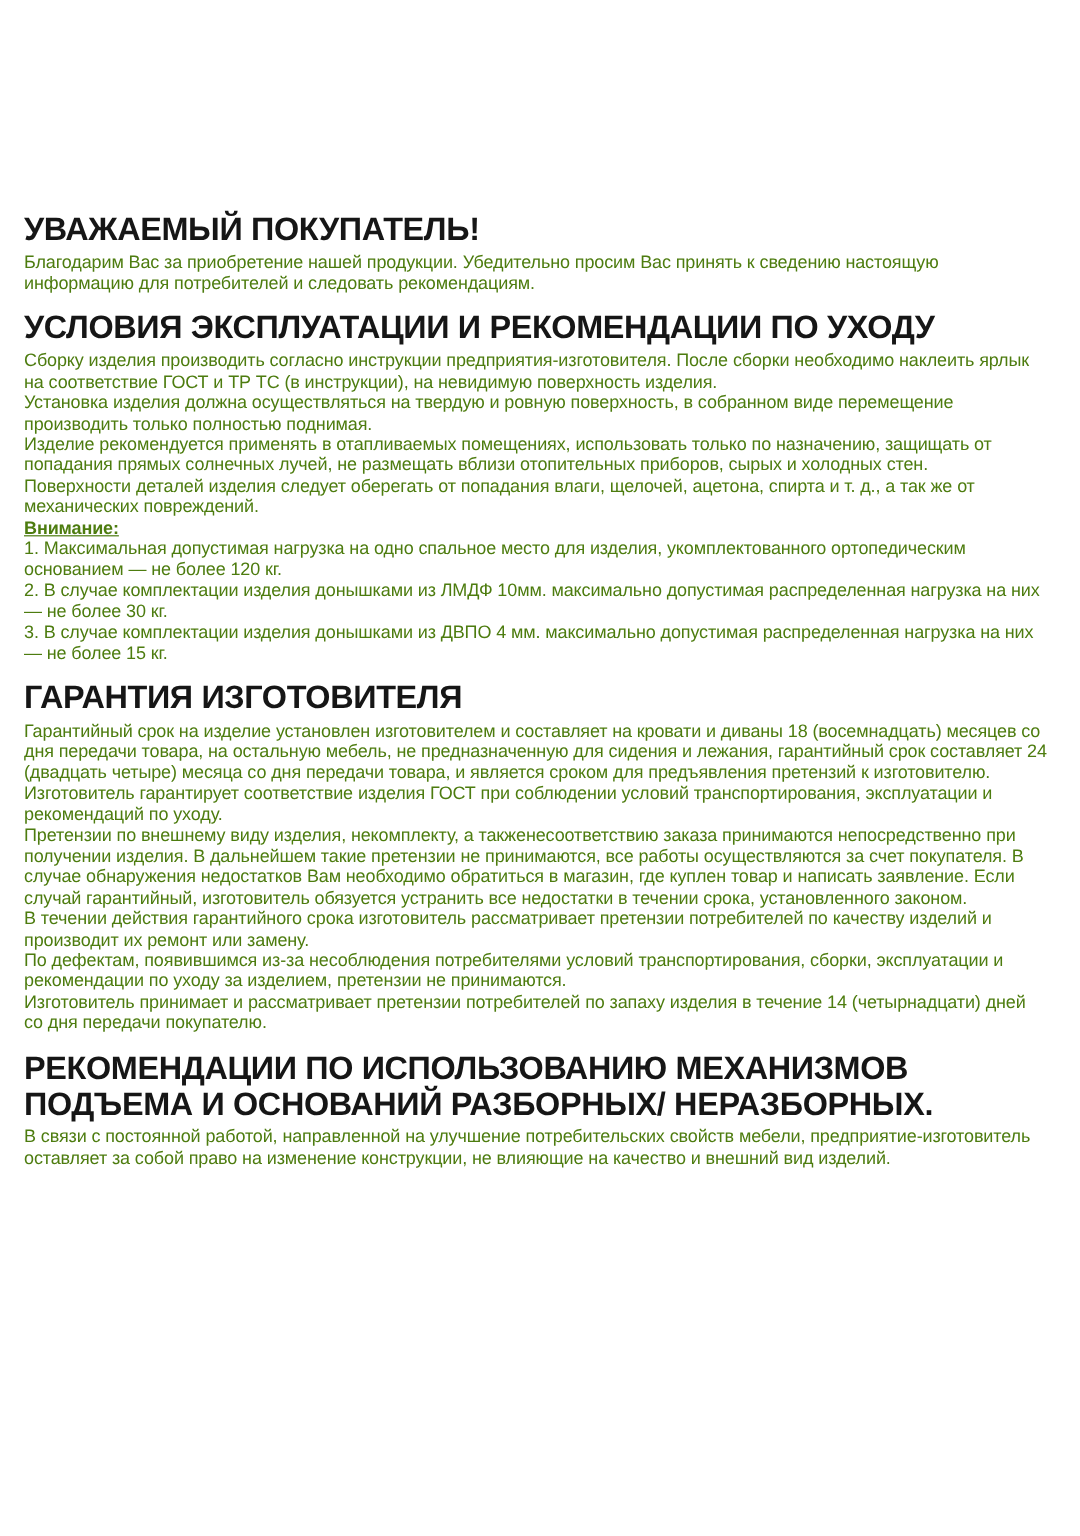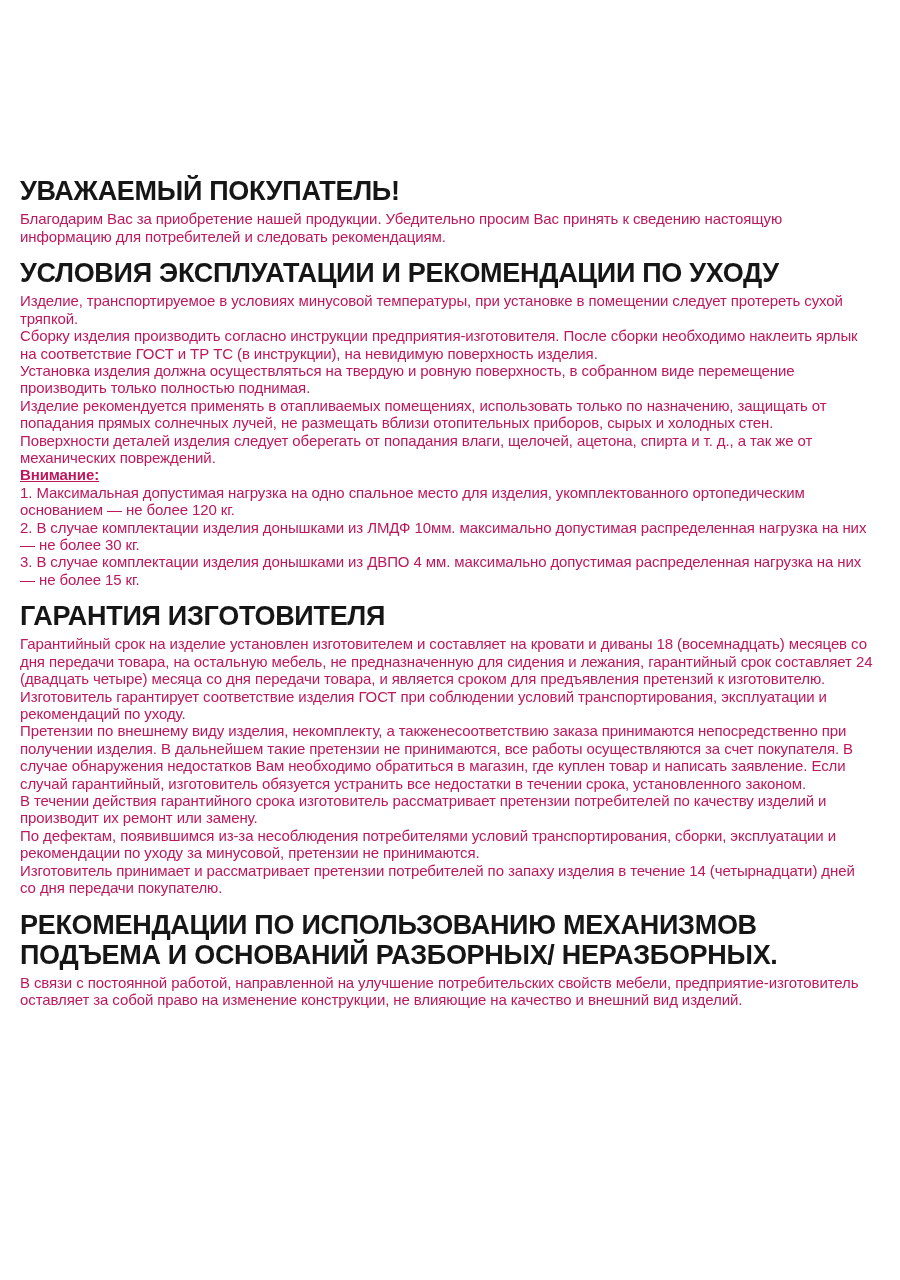--- a/index.html
+++ b/index.html
@@ -24,21 +24,21 @@
     line-height: 1.12;
     letter-spacing: -0.3px;
     color: #161616;
     margin: 13px 0 4px 0;
   }
   .section:first-child .section-heading { margin-top: 0; }
   .body-text p {
     font-size: 15px;
     line-height: 17.4px;
     letter-spacing: -0.1px;
-    color: #be185d;
+    color: #4d7c0f;
     margin: 0;
   }
   .attention-label {
     font-size: 15px;
     line-height: 17.4px;
     font-weight: bold;
     text-decoration: underline;
     color: #1b1b1b;
   }
 </style>
@@ -50,40 +50,39 @@
   <div class="section">
     <div class="section-heading">УВАЖАЕМЫЙ ПОКУПАТЕЛЬ!</div>
     <div class="body-text">
       <p>Благодарим Вас за приобретение нашей продукции. Убедительно просим Вас принять к сведению настоящую информацию для потребителей и следовать рекомендациям.</p>
     </div>
   </div>
 
   <div class="section">
     <div class="section-heading">УСЛОВИЯ ЭКСПЛУАТАЦИИ И РЕКОМЕНДАЦИИ ПО УХОДУ</div>
     <div class="body-text">
-      <p>Изделие, транспортируемое в условиях минусовой температуры, при установке в помещении следует протереть сухой тряпкой.</p>
       <p>Сборку изделия производить согласно инструкции предприятия-изготовителя. После сборки необходимо наклеить ярлык на соответствие ГОСТ и ТР ТС (в инструкции), на невидимую поверхность изделия.</p>
       <p>Установка изделия должна осуществляться на твердую и ровную поверхность, в собранном виде перемещение производить только полностью поднимая.</p>
       <p>Изделие рекомендуется  применять в отапливаемых помещениях, использовать только по назначению, защищать от попадания прямых солнечных лучей, не размещать вблизи отопительных приборов, сырых и холодных стен.</p>
       <p>Поверхности деталей изделия следует оберегать от попадания влаги, щелочей, ацетона, спирта и т. д., а так же от механических повреждений.</p>
       <p class="attention-label">Внимание:</p>
       <p>1. Максимальная допустимая нагрузка на одно спальное место для изделия, укомплектованного ортопедическим основанием — не более 120 кг.</p>
       <p>2. В случае комплектации изделия донышками из ЛМДФ 10мм. максимально допустимая распределенная нагрузка на них — не более 30 кг.</p>
       <p>3. В случае комплектации изделия донышками из ДВПО 4 мм. максимально допустимая распределенная нагрузка на них — не более 15 кг.</p>
     </div>
   </div>
 
   <div class="section">
     <div class="section-heading">ГАРАНТИЯ ИЗГОТОВИТЕЛЯ</div>
     <div class="body-text">
       <p>Гарантийный срок на изделие установлен изготовителем и составляет на кровати и диваны 18 (восемнадцать) месяцев со дня передачи товара, на остальную мебель, не предназначенную для сидения и лежания, гарантийный срок составляет 24 (двадцать четыре) месяца со дня передачи товара, и является сроком для предъявления претензий к изготовителю.</p>
       <p>Изготовитель гарантирует соответствие изделия ГОСТ при соблюдении условий транспортирования, эксплуатации и рекомендаций по уходу.</p>
       <p>Претензии по внешнему виду изделия, некомплекту, а такженесоответствию заказа принимаются непосредственно при получении изделия. В дальнейшем такие претензии не принимаются, все работы осуществляются за счет покупателя. В случае обнаружения недостатков  Вам необходимо обратиться в магазин, где куплен товар и написать заявление. Если случай гарантийный, изготовитель обязуется устранить все недостатки в течении срока, установленного законом.</p>
       <p>В течении действия гарантийного срока изготовитель рассматривает претензии потребителей по качеству изделий и производит их ремонт или замену.</p>
-      <p>По дефектам, появившимся из-за несоблюдения потребителями условий транспортирования, сборки, эксплуатации и рекомендации по уходу за минусовой, претензии не принимаются.</p>
+      <p>По дефектам, появившимся из-за несоблюдения потребителями условий транспортирования, сборки, эксплуатации и рекомендации по уходу за изделием, претензии не принимаются.</p>
       <p>Изготовитель принимает и рассматривает претензии потребителей по запаху изделия в течение 14 (четырнадцати) дней со дня передачи  покупателю.</p>
     </div>
   </div>
 
   <div class="section">
     <div class="section-heading">РЕКОМЕНДАЦИИ ПО ИСПОЛЬЗОВАНИЮ МЕХАНИЗМОВ ПОДЪЕМА И ОСНОВАНИЙ РАЗБОРНЫХ/ НЕРАЗБОРНЫХ.</div>
     <div class="body-text">
       <p>В связи с постоянной работой, направленной на улучшение потребительских свойств мебели, предприятие-изготовитель оставляет за собой право на изменение конструкции, не влияющие на качество и внешний вид изделий.</p>
     </div>
   </div>

